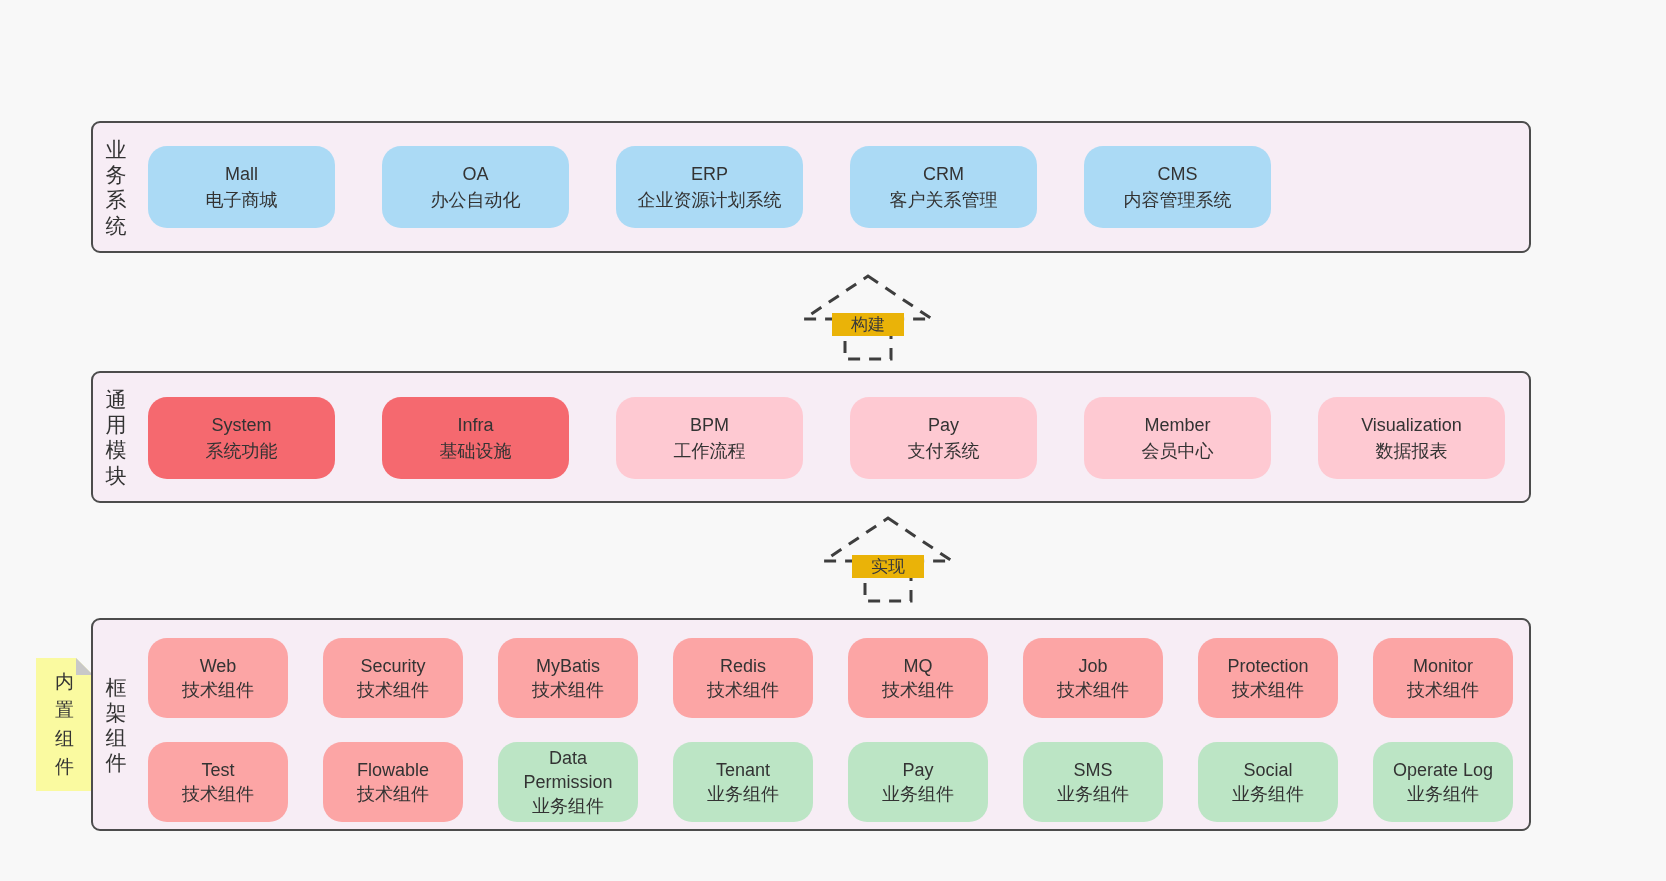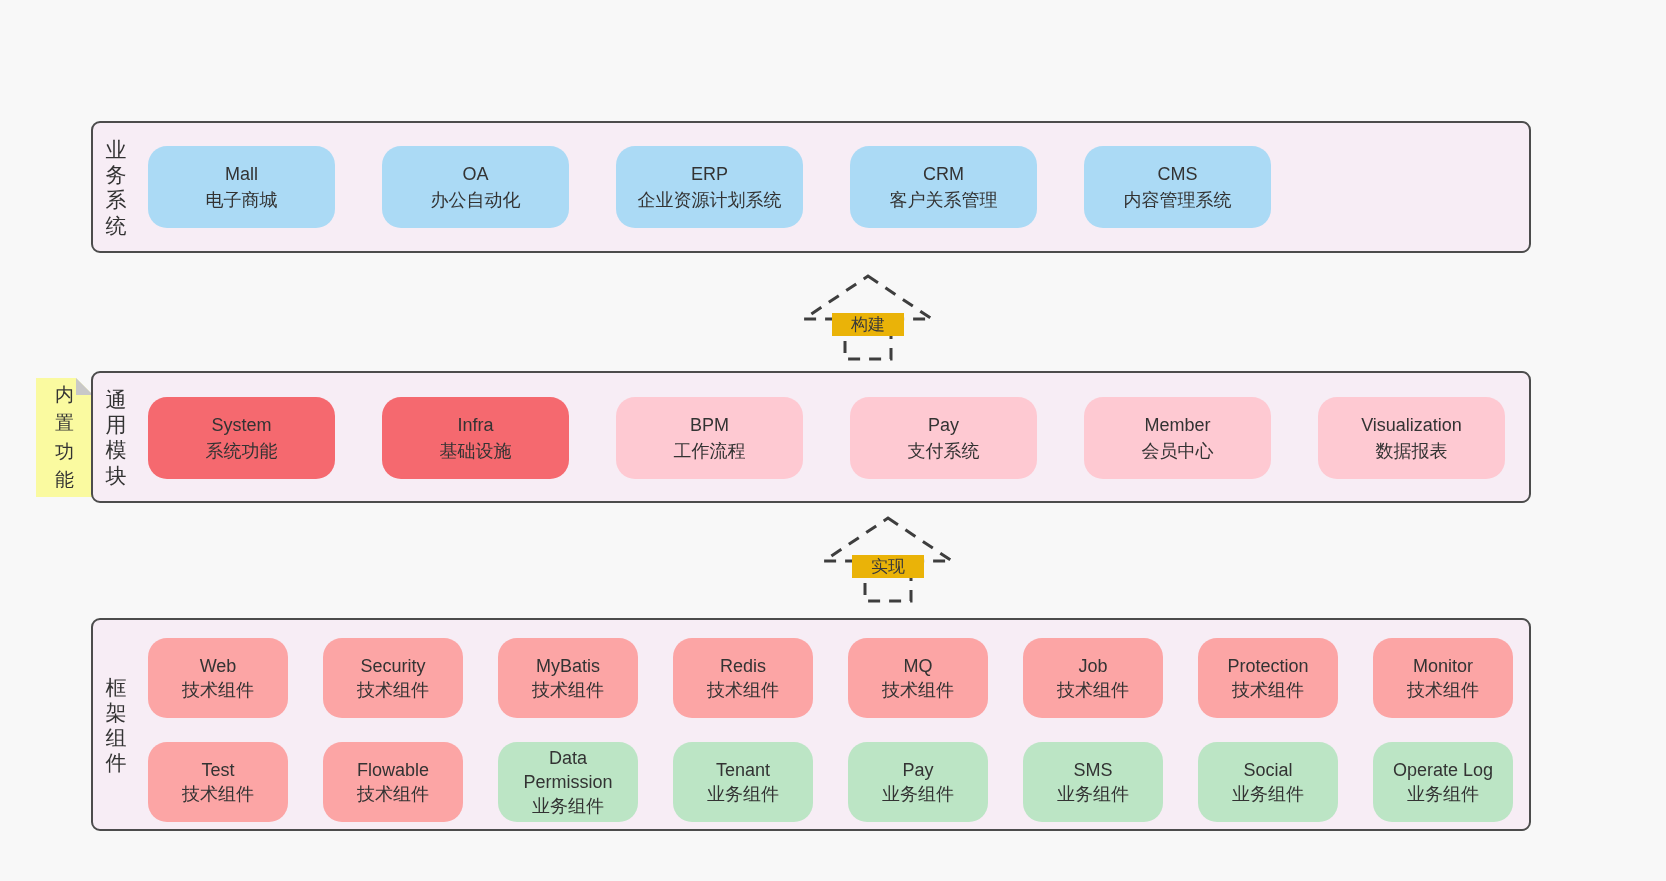--- a/index.html
+++ b/index.html
@@ -81,24 +81,20 @@
     </div>
   </div>
 
   <div class="arrow-wrap arrow-1">
     <svg width="132" height="88" viewBox="0 0 132 88">
       <polygon points="66,2 130,45 89,45 89,85 43,85 43,45 2,45" fill="none" stroke="#3e3e3e" stroke-width="3" stroke-dasharray="12 9"></polygon>
     </svg>
     <div class="arrow-label">构建</div>
   </div>
 
-  <div class="sticky sticky-1">
-    <div class="fold"></div>
-    <div class="stext">内置功能</div>
-  </div>
 
   <div class="panel panel-2">
     <div class="vlabel">通用模块</div>
     <div class="row">
       <div class="box b-red">
         <div>System</div>
         <div>系统功能</div>
       </div>
       <div class="box b-red">
         <div>Infra</div>
@@ -123,20 +119,24 @@
     </div>
   </div>
 
   <div class="arrow-wrap arrow-2">
     <svg width="132" height="88" viewBox="0 0 132 88">
       <polygon points="66,2 130,45 89,45 89,85 43,85 43,45 2,45" fill="none" stroke="#3e3e3e" stroke-width="3" stroke-dasharray="12 9"></polygon>
     </svg>
     <div class="arrow-label">实现</div>
   </div>
 
+  <div class="sticky sticky-2">
+    <div class="fold"></div>
+    <div class="stext">内置组件</div>
+  </div>
 
   <div class="panel panel-3">
     <div class="vlabel">框架组件</div>
     <div class="row row-1">
       <div class="box b-green">
         <div>Web</div>
         <div>技术组件</div>
       </div>
       <div class="box b-green">
         <div>Security</div>

